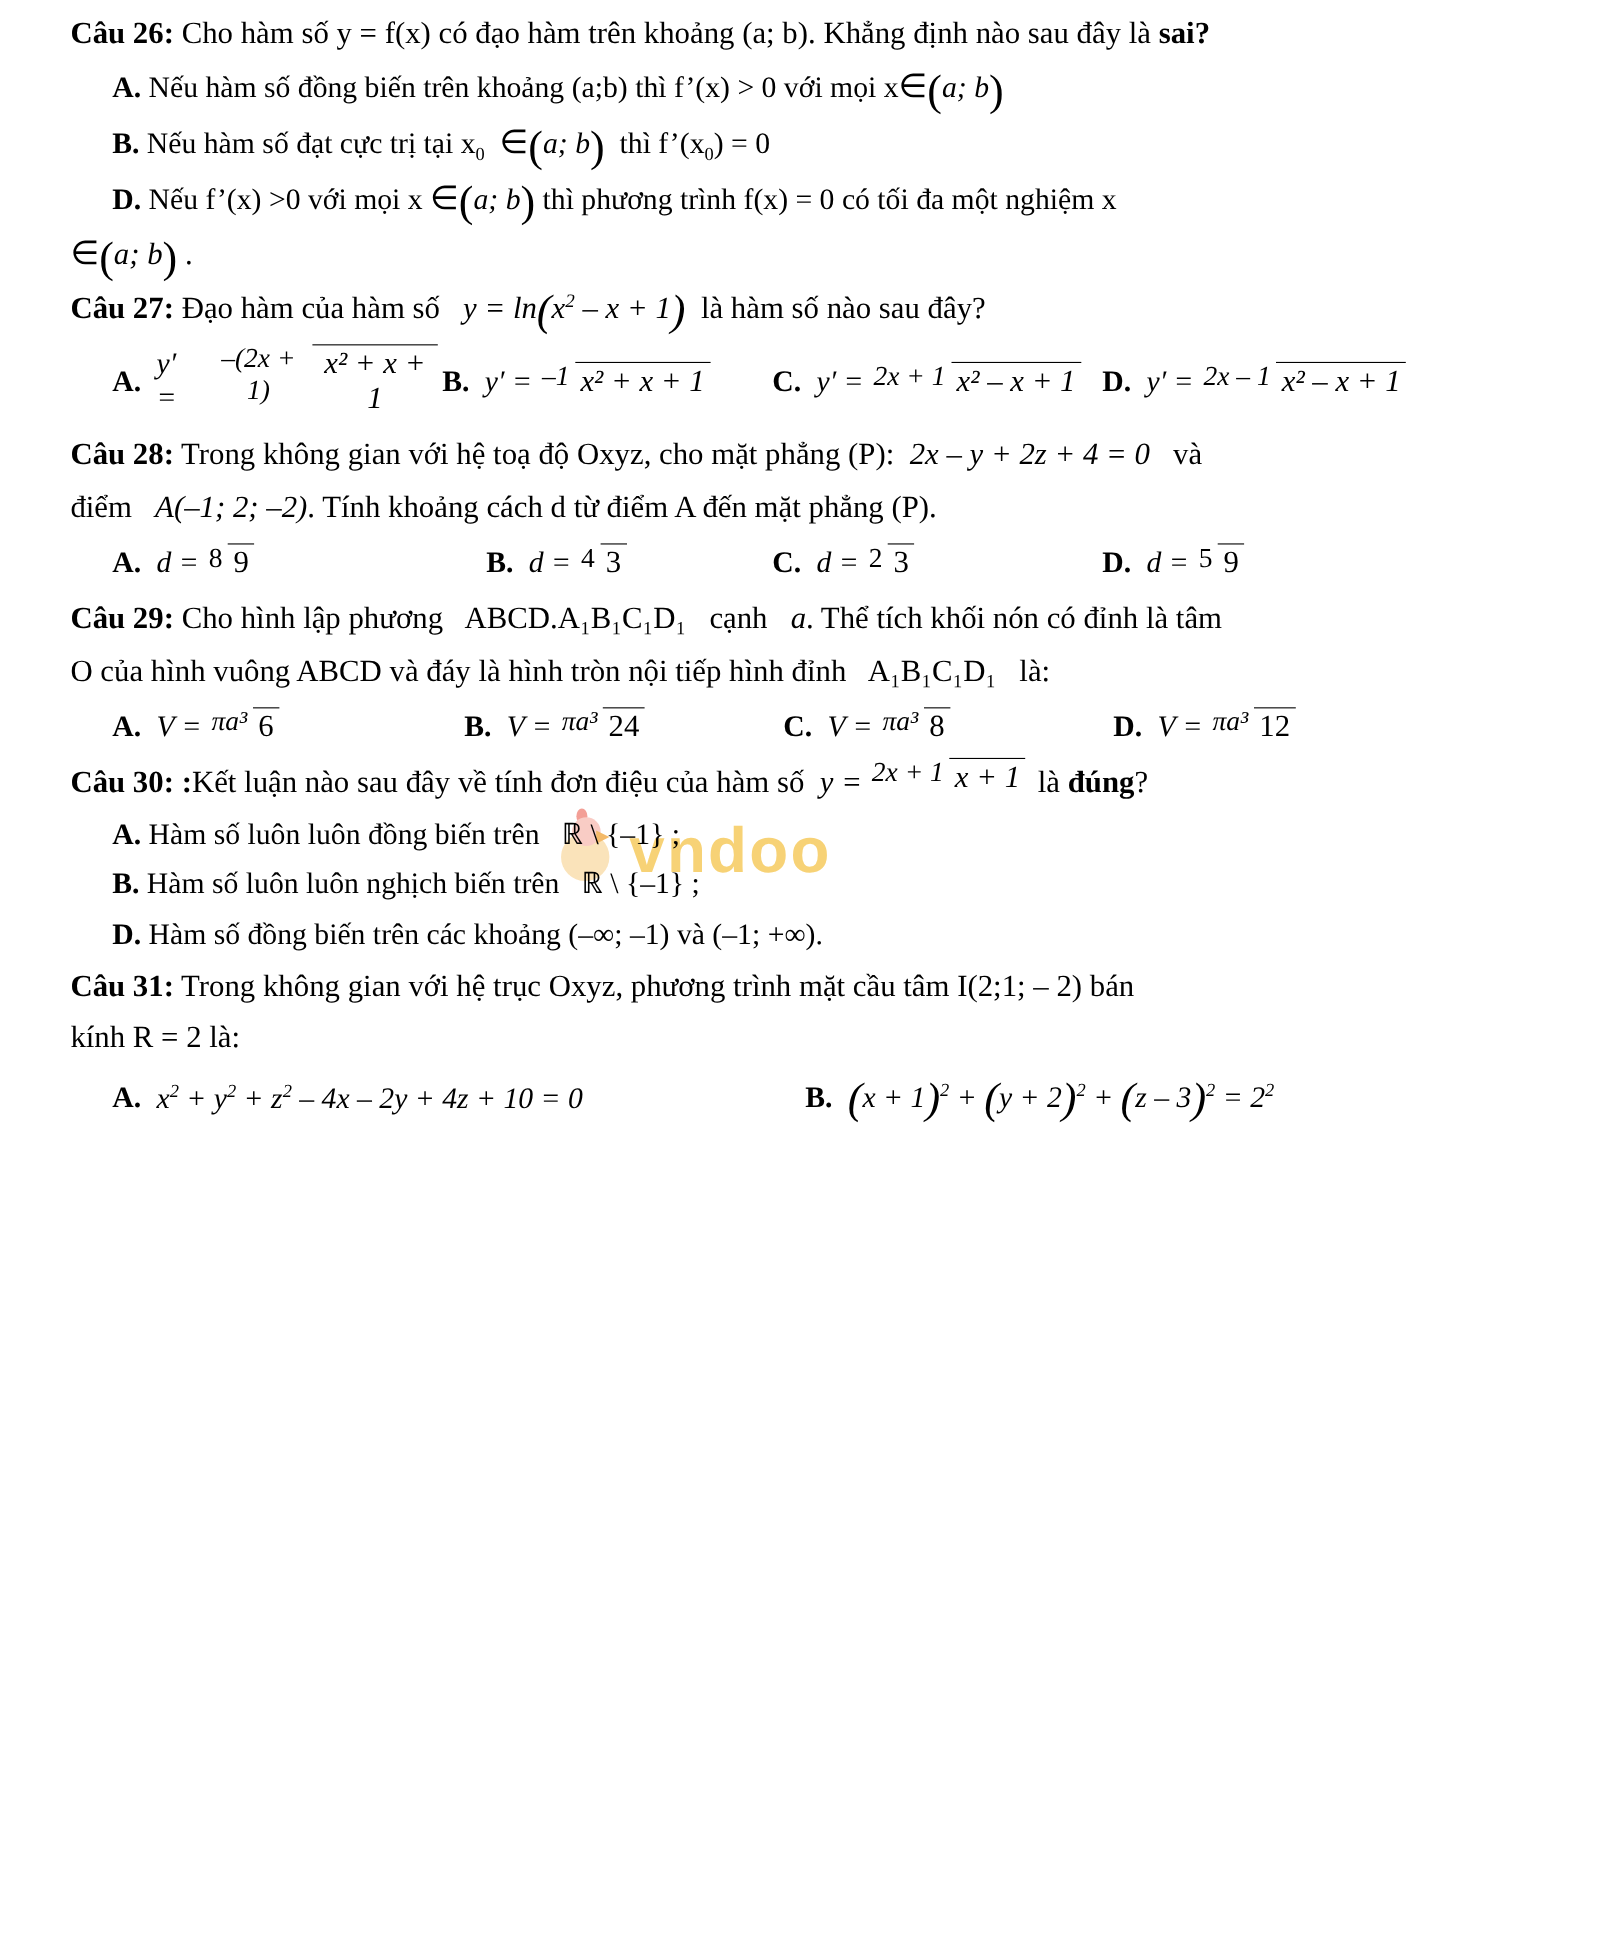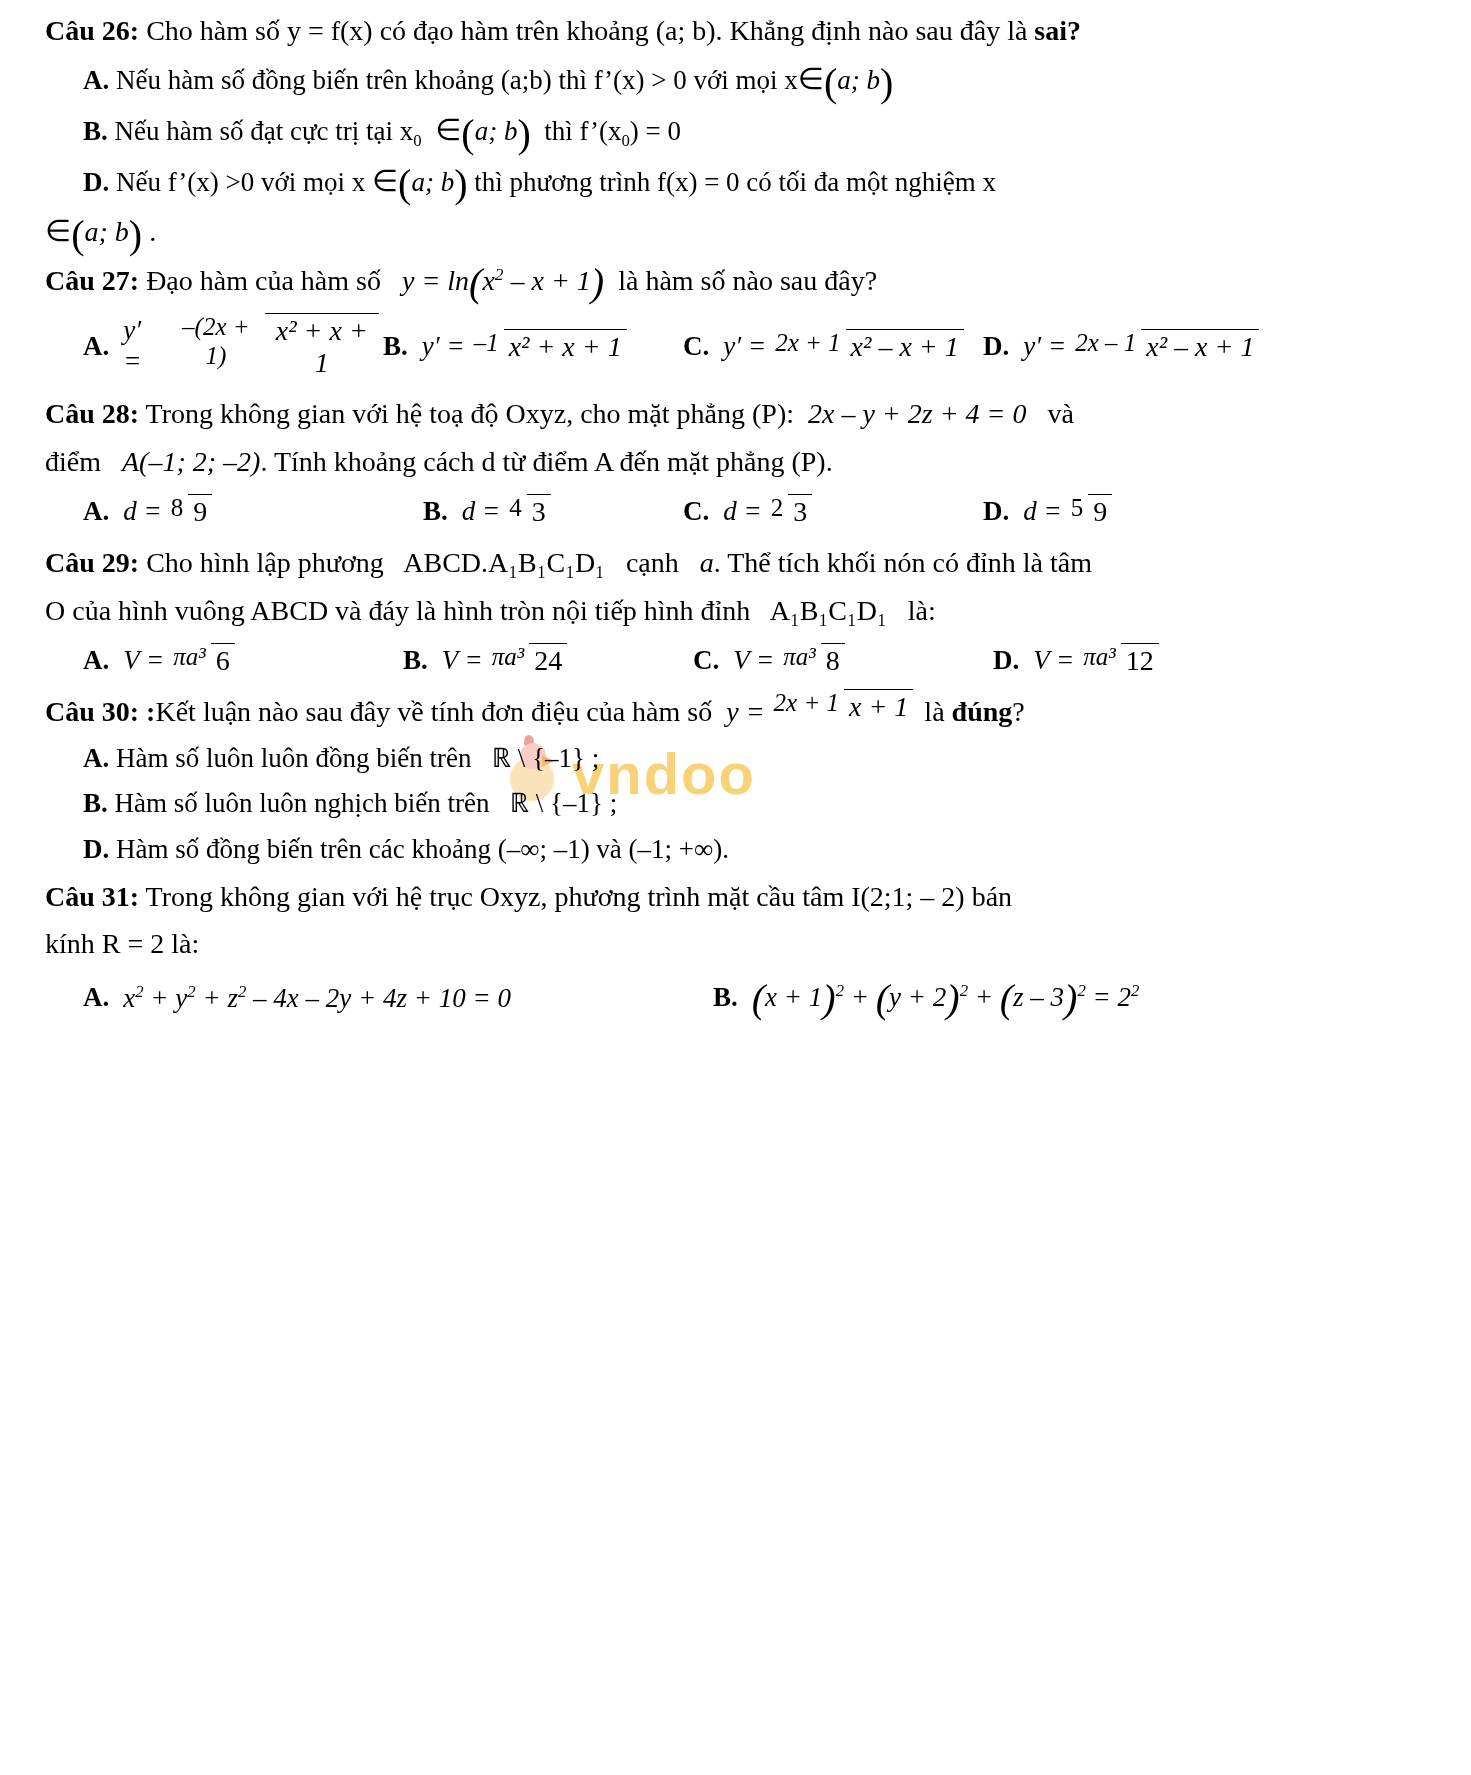--- a/index.html
+++ b/index.html
@@ -9,21 +9,21 @@
   }
   body {
     width: 1471px;
     min-height: 1775px;
     font-family: "Liberation Serif", serif;
     color: #000000;
     position: relative;
     overflow: hidden;
   }
   .page {
-    padding: 8px 60px 0 45px;
+    padding: 8px 60px 0 64px;
     box-sizing: border-box;
     position: relative;
     z-index: 2;
   }
   .q-block { margin: 0 0 2px 0; }
   .q-head {
     font-size: 28px;
     line-height: 1.62;
     text-align: justify;
     margin: 0 0 2px 0;

